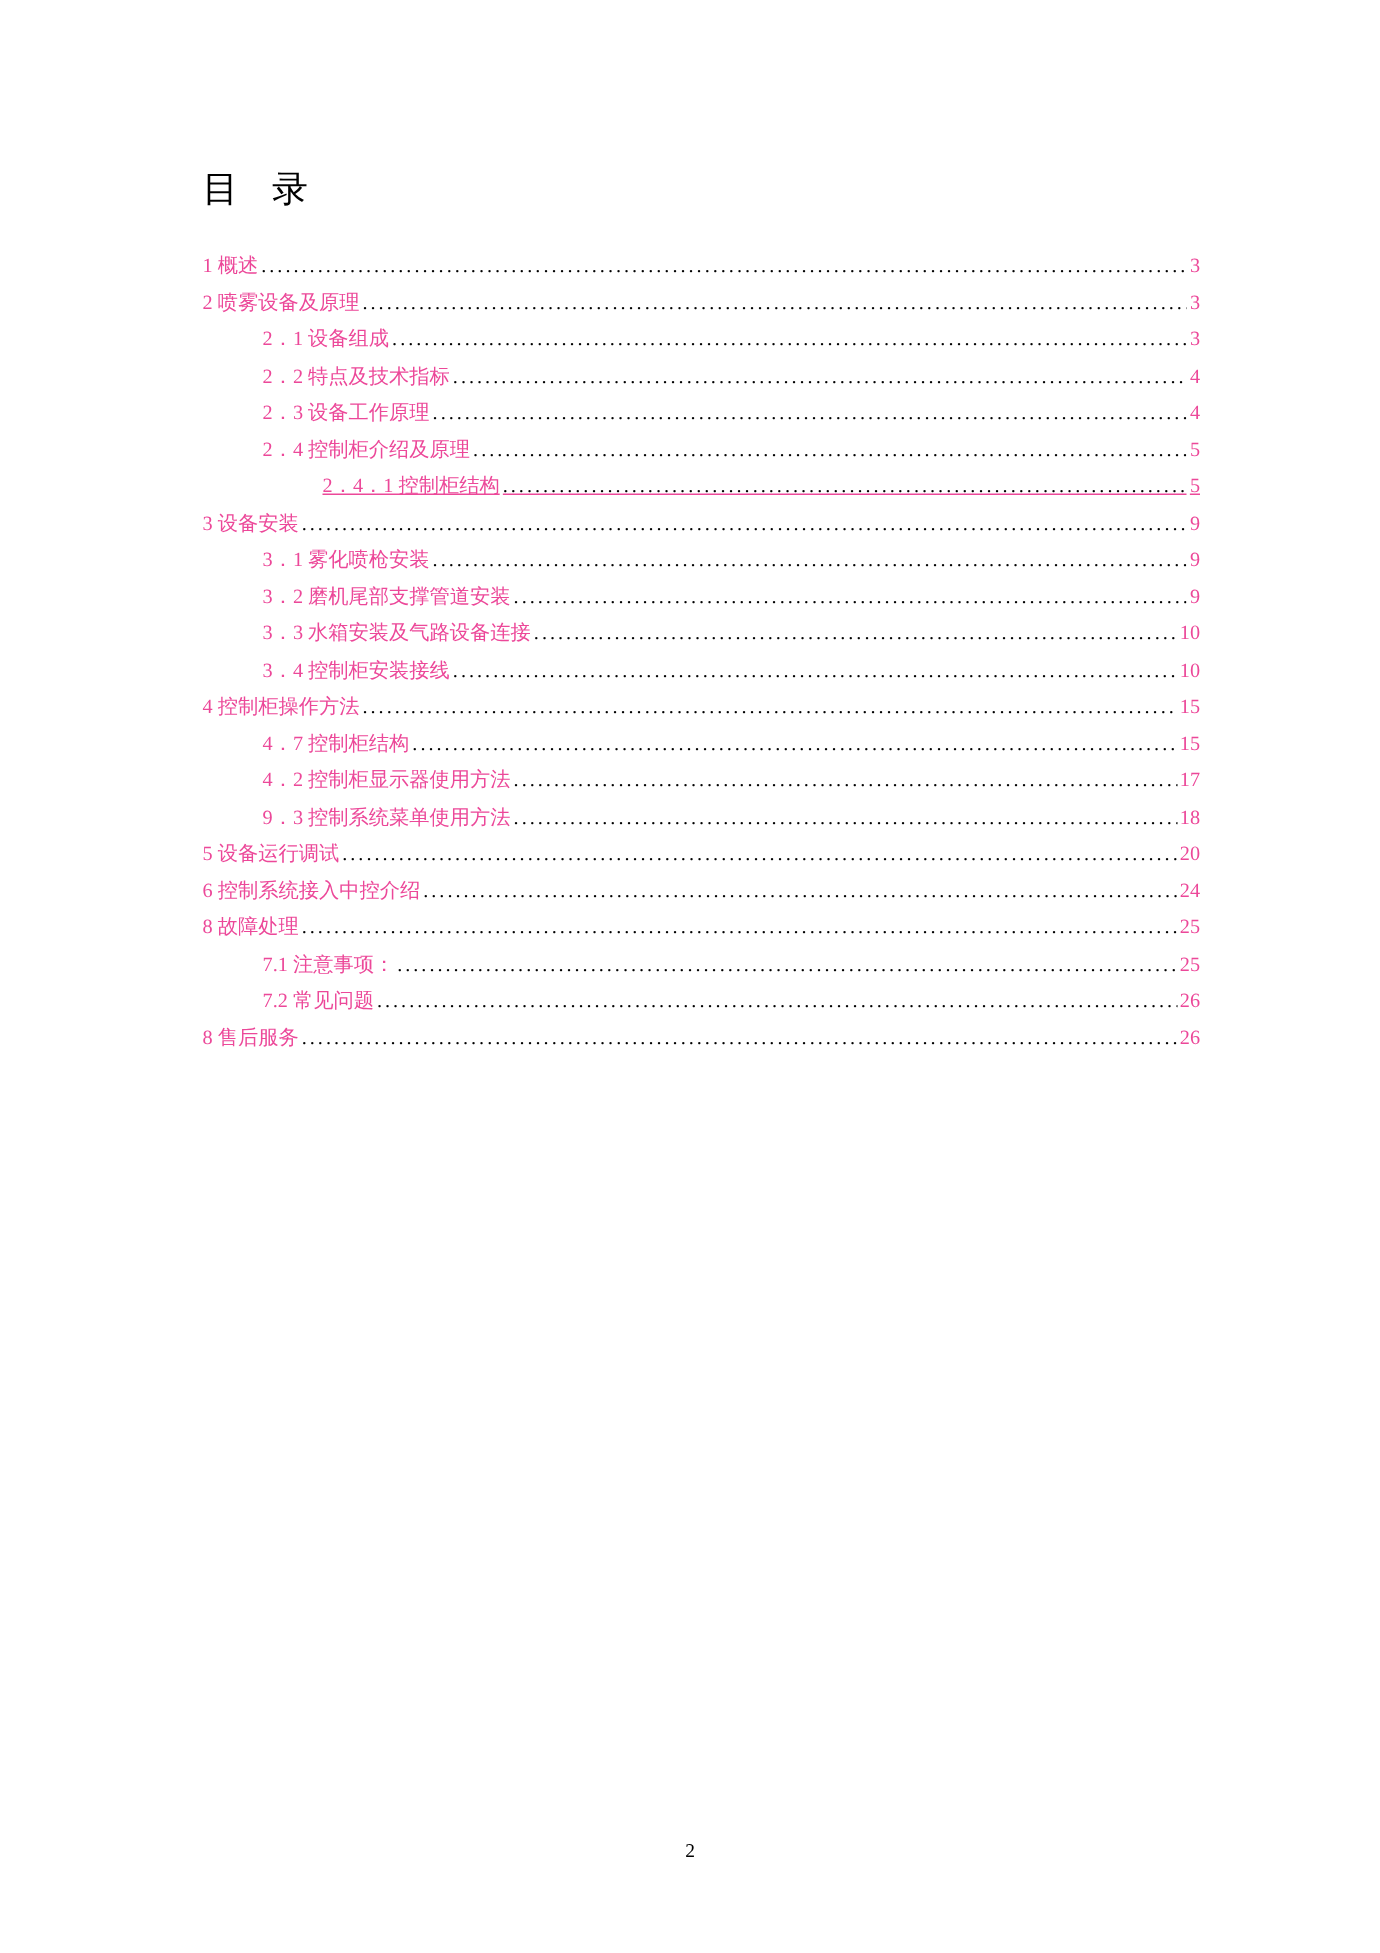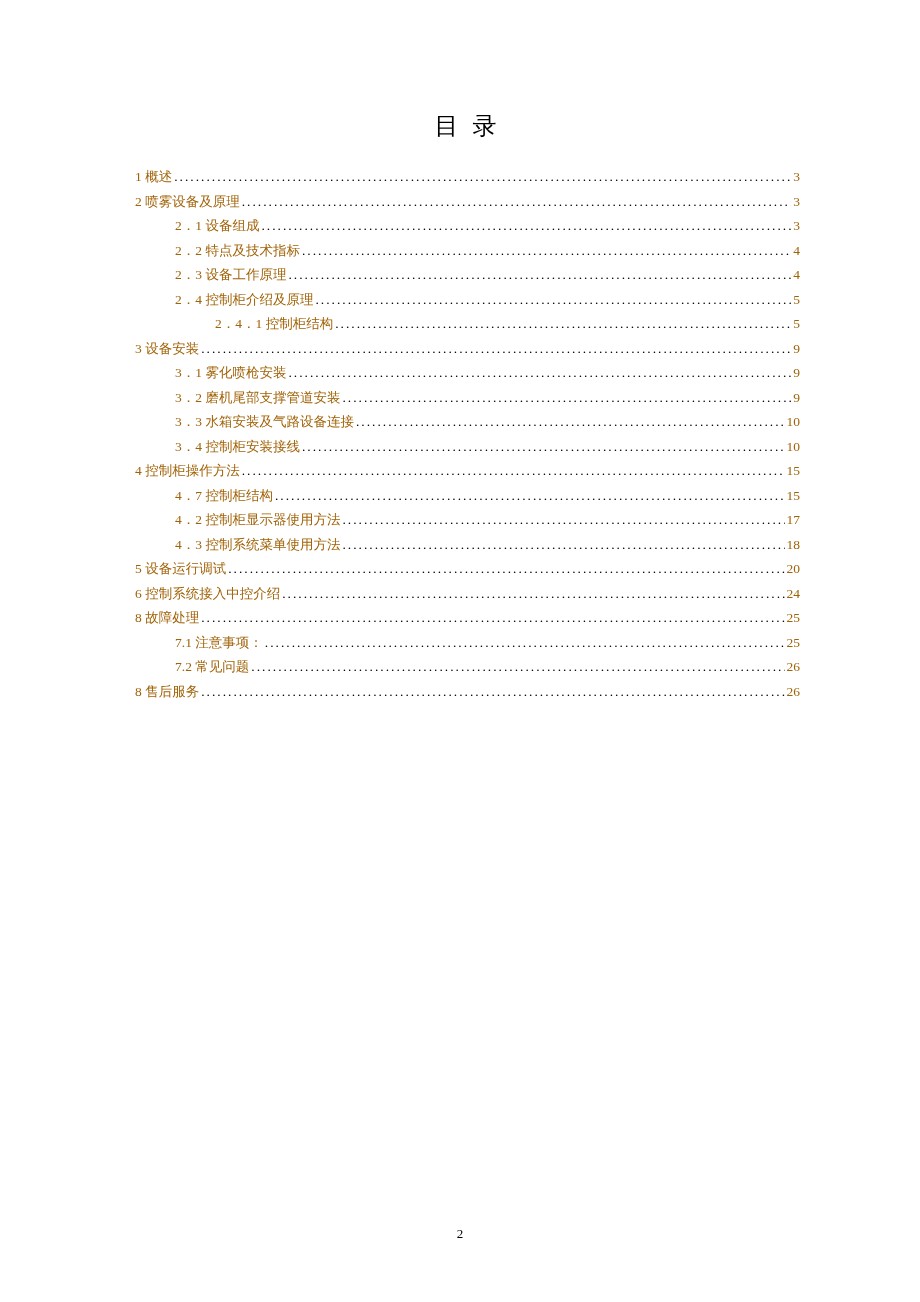--- a/index.html
+++ b/index.html
@@ -11,31 +11,31 @@
       background: #ffffff;
       font-family: "SimSun", "宋体", serif;
       width: 920px;
       height: 1302px;
       position: relative;
     }
     .page {
       padding: 110px 120px 60px 135px;
     }
     .title {
-      text-align: center;
+      text-align: left;
       font-size: 24px;
       font-weight: normal;
       margin-bottom: 28px;
       letter-spacing: 4px;
-      font-family: Liberation Serif, serif;
+      font-family: Liberation Mono, monospace;
     }
     .toc {
       font-size: 13.5px;
       line-height: 1.0;
-      color: #a16207;
+      color: #ec4899;
     }
     .toc-entry {
       display: flex;
       align-items: baseline;
       margin-bottom: 11px;
       white-space: nowrap;
     }
     .toc-label {
       flex-shrink: 0;
     }
@@ -54,20 +54,21 @@
     }
     .level-0 {
       padding-left: 0;
     }
     .level-1 {
       padding-left: 40px;
       justify-content: center;
     }
     .level-2 {
       padding-left: 80px;
+      text-decoration: underline;
     }
     .page-number {
       position: absolute;
       bottom: 60px;
       left: 0;
       right: 0;
       text-align: center;
       font-size: 13px;
       font-family: "Times New Roman", serif;
     }
@@ -147,21 +148,21 @@
         <span class="toc-label">4．7 控制柜结构</span>
         <span class="toc-dots"></span>
         <span class="toc-page">15</span>
       </div>
       <div class="toc-entry level-1">
         <span class="toc-label">4．2 控制柜显示器使用方法</span>
         <span class="toc-dots"></span>
         <span class="toc-page">17</span>
       </div>
       <div class="toc-entry level-1">
-        <span class="toc-label">4．3 控制系统菜单使用方法</span>
+        <span class="toc-label">9．3 控制系统菜单使用方法</span>
         <span class="toc-dots"></span>
         <span class="toc-page">18</span>
       </div>
       <div class="toc-entry level-0">
         <span class="toc-label">5  设备运行调试</span>
         <span class="toc-dots"></span>
         <span class="toc-page">20</span>
       </div>
       <div class="toc-entry level-0">
         <span class="toc-label">6  控制系统接入中控介绍</span>

